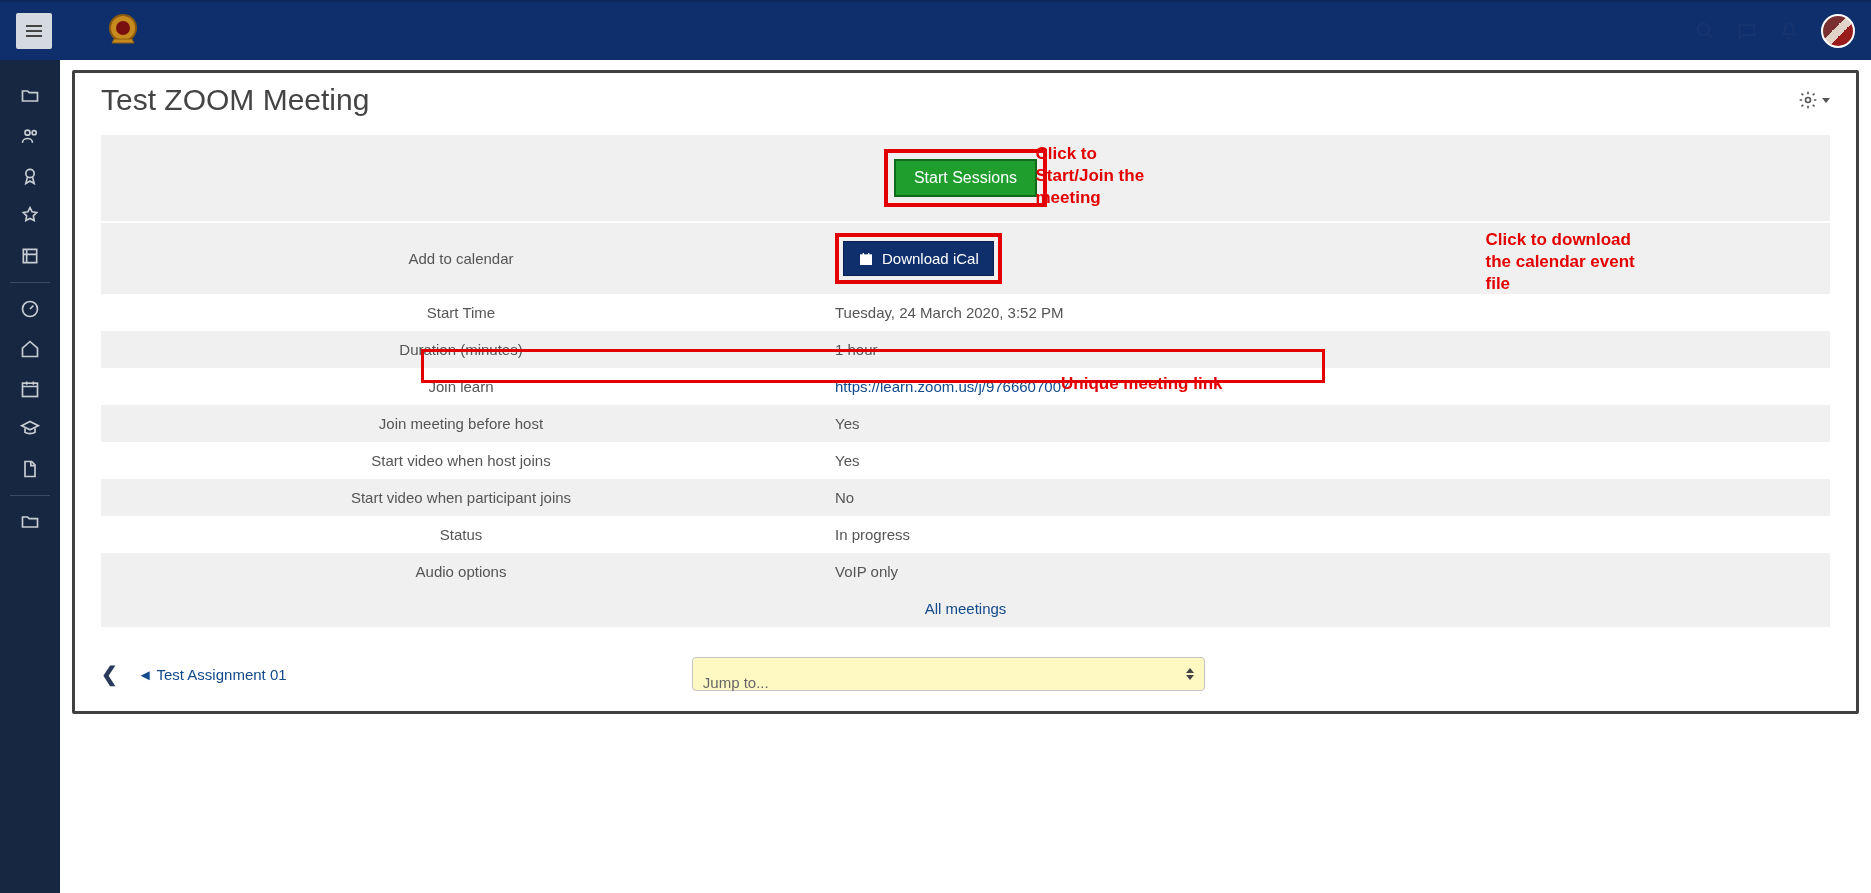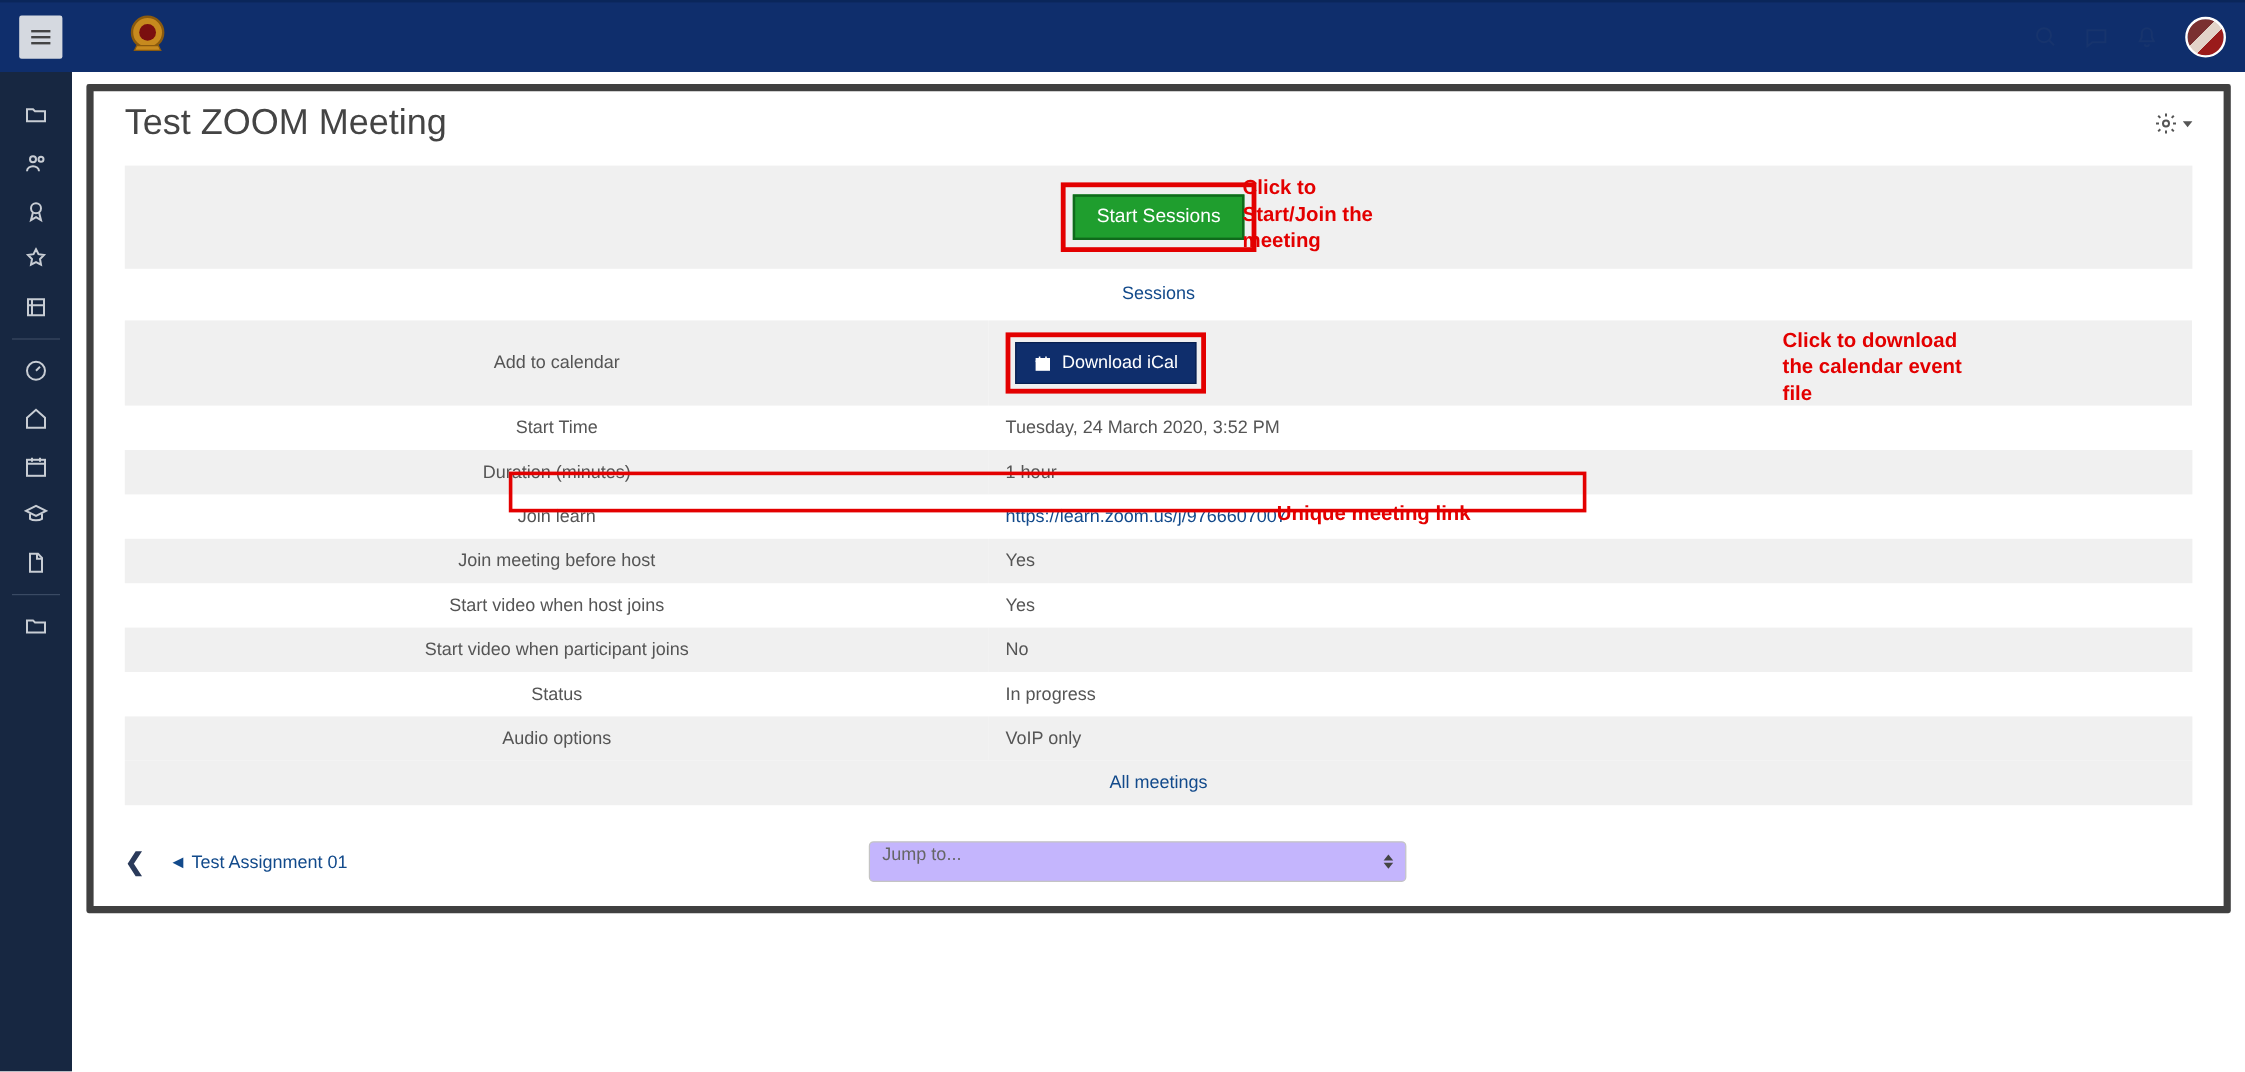--- a/index.html
+++ b/index.html
@@ -69,21 +69,21 @@
   .sidebar-divider { width:40px;height:1px;background:#3a4a63;margin:6px 0;}
 
   .content {
     flex:1;
     background:#fff;
     padding: 10px 12px 10px 4px;
   }
   .card {
     background:#fff;
     padding: 10px 26px 20px 26px;
-    border:6px solid #404040;
+    border:3px solid #404040;
     border-radius:2px;
     margin-left:8px;
   }
   .page-head {
     display:flex;
     align-items:center;
     margin-bottom: 18px;
   }
   .page-title {
     font-size: 30px;
@@ -204,27 +204,27 @@
   .navfooter .prev-arrow {
     font-size:20px;color:#2a3a5a;font-weight:700;cursor:pointer;
   }
   .navfooter .prev-link {
     color:#124a8b;
     cursor:pointer;
   }
   .jump-select {
     margin-left:auto;
     margin-right:auto;
-    width:448px;
+    width:513px;
     height:34px;
     border:1px solid #c4c4c4;
     border-radius:4px;
-    padding:2px 10px;
+    padding:16px 10px;
     color:#666;
-    background:#c4b5fd;
+    background:#fef9c3;
     position:relative;
   }
   .jump-select .updown{
     position:absolute;right:10px;top:50%;transform:translateY(-50%);
     display:flex;flex-direction:column;gap:2px;
   }
   .tri-up{width:0;height:0;border-left:4px solid transparent;border-right:4px solid transparent;border-bottom:5px solid #444;}
   .tri-down{width:0;height:0;border-left:4px solid transparent;border-right:4px solid transparent;border-top:5px solid #444;}
 </style>
 </head>
@@ -339,21 +339,20 @@
         </div>
       </div>
 
       <div class="panel-row">
         <span class="start-wrap">
           <button class="start-btn">Start Sessions</button>
         </span>
         <div class="annot a1">Click to Start/Join the meeting</div>
       </div>
 
-      <div class="sessions-title">Sessions</div>
 
       <table class="info" style="position:relative;">
         <tbody>
             <tr>
           <td>Add to calendar</td>
           <td style="position:relative;">
             <span class="ical-wrap">
               <button class="ical-btn">
                 <svg viewBox="0 0 24 24">
                       <rect x="3" y="5" width="18" height="16"></rect>

